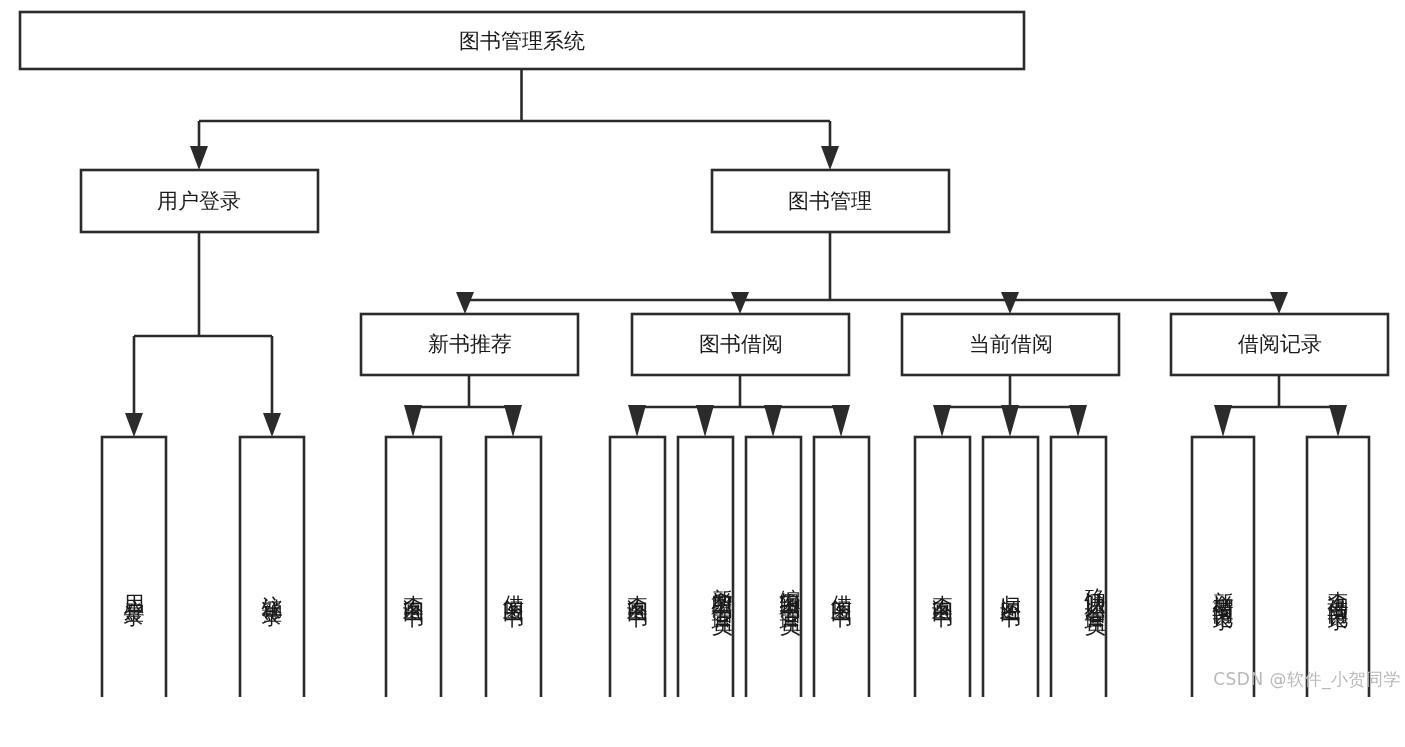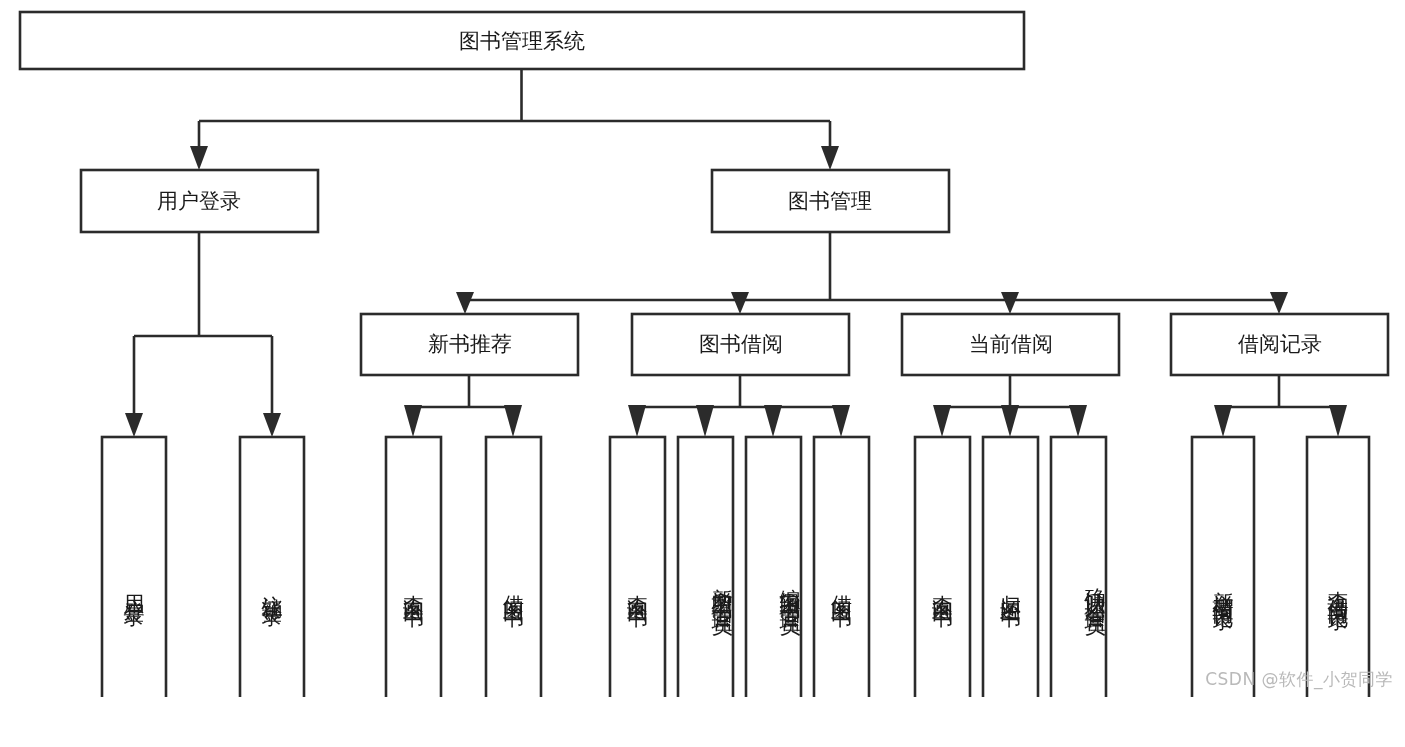--- a/index.html
+++ b/index.html
@@ -60,21 +60,21 @@
     align-items: flex-start;
     justify-content: center;
     white-space: nowrap;
     pointer-events: none;
   }
   .vlabel.centered {
     align-items: center;
   }
   .watermark {
     position: absolute;
-    right: 12px;
+    right: 4px;
     bottom: 6px;
     font-family: "DejaVu Sans", "Liberation Sans", sans-serif;
     font-size: 17px;
     color: #b9b9b9;
     letter-spacing: 0.5px;
     white-space: nowrap;
   }
 </style>
 </head>
 <body>

